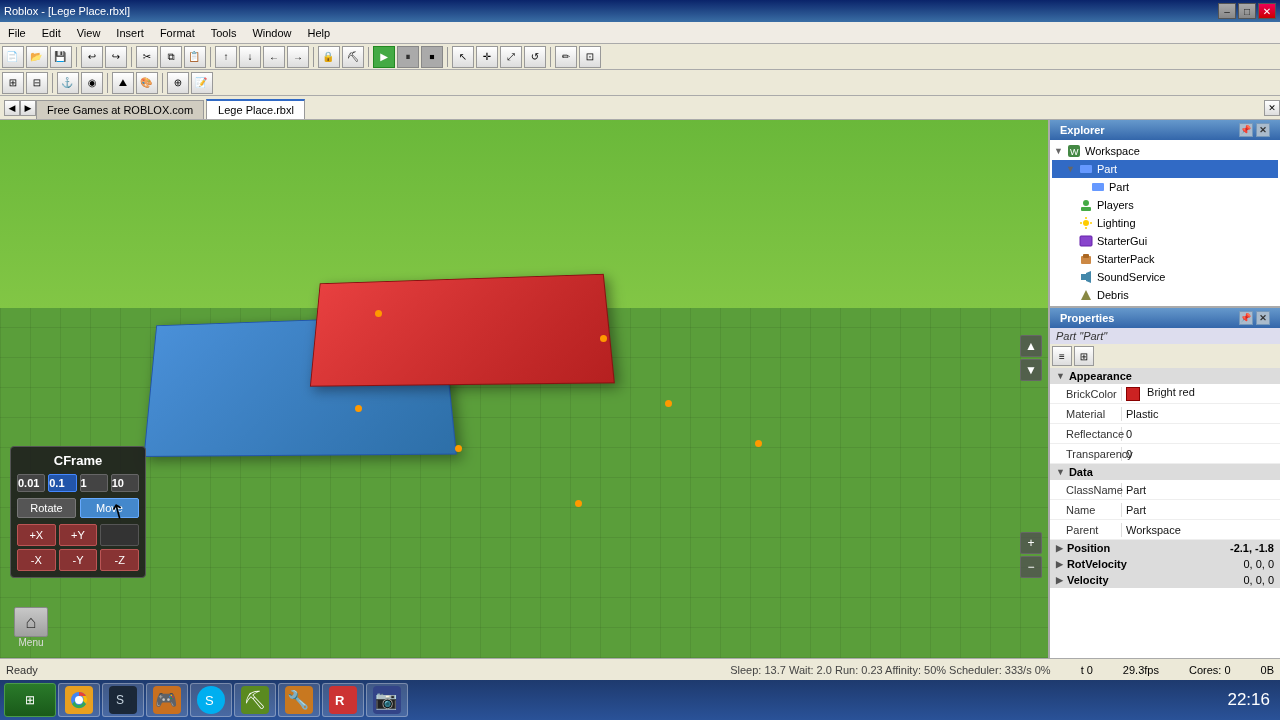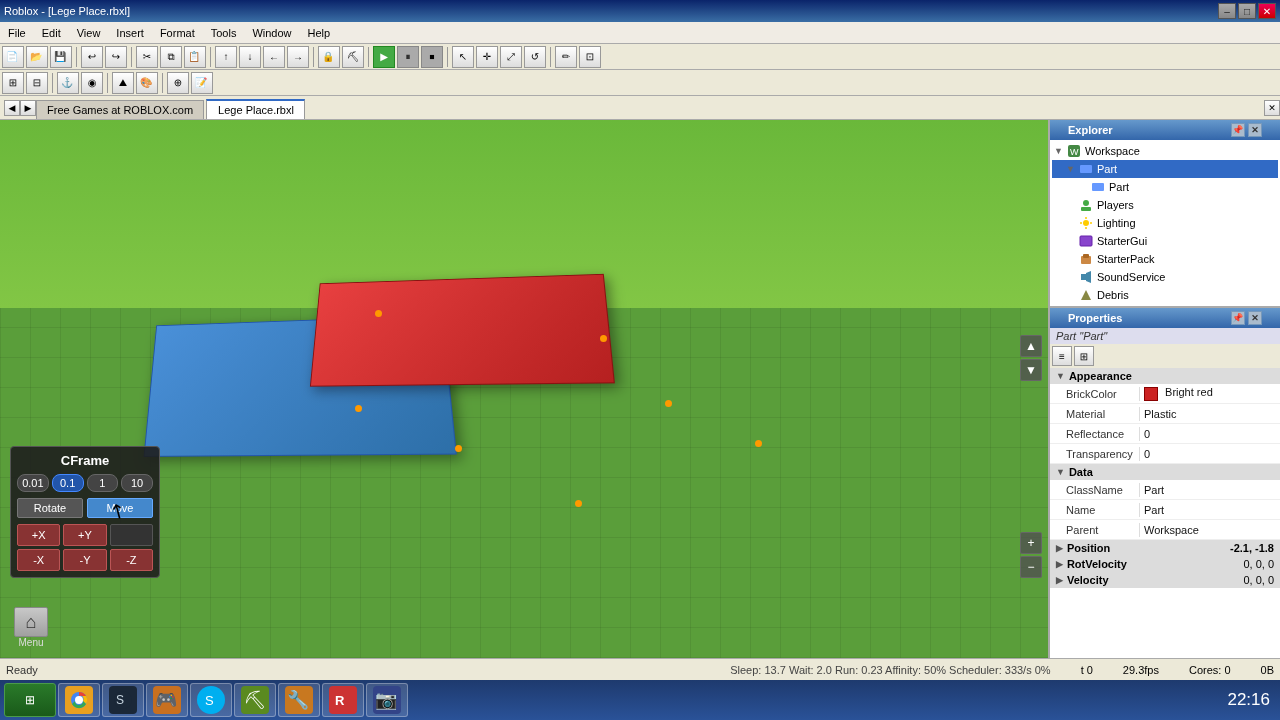--- a/index.html
+++ b/index.html
@@ -173,21 +173,21 @@
       width: 7px; height: 7px;
       background: #f90;
       border-radius: 50%;
     }
 
     
     #cframe-panel {
       position: absolute;
       left: 10px;
       bottom: 80px;
-      width: 150px;
+      width: 136px;
       background: rgba(30,30,30,0.9);
       border: 1px solid #555;
       border-radius: 4px;
       padding: 6px;
       color: white;
     }
     #cframe-title {
       text-align: center;
       font-size: 13px;
       margin-bottom: 6px;
@@ -196,25 +196,25 @@
     .cframe-nums {
       display: flex;
       gap: 3px;
       margin-bottom: 6px;
     }
     .cframe-num {
       flex: 1;
       background: #444;
       border: 1px solid #666;
       color: white;
-      text-align: center;
       padding: 2px 0;
       font-size: 11px;
-      border-radius: 8px;
-      cursor: pointer;
+      border-radius: 2px;
+      cursor: pointer;
+      font-weight: bold;
     }
     .cframe-num.selected { background: #2255aa; border-color: #4488ff; }
     .cframe-btns {
       display: flex;
       gap: 4px;
       margin-bottom: 6px;
     }
     .cframe-btn {
       flex: 1;
       background: #555;
@@ -294,21 +294,21 @@
     }
 
     
     #explorer-panel {
       border-bottom: 2px solid #aaa;
       flex: 0 0 auto;
     }
     .panel-header {
       background: linear-gradient(to bottom, #6699cc, #3366aa);
       color: white;
-      padding: 3px 18px;
+      padding: 3px 10px;
       font-weight: bold;
       font-size: 11px;
       display: flex;
       align-items: center;
       justify-content: space-between;
     }
     .panel-header-btns { display: flex; gap: 3px; }
     .panel-header-btn {
       width: 14px; height: 14px;
       background: #aabbcc;
@@ -393,21 +393,21 @@
       color: #555;
       font-size: 9px;
     }
     .prop-row {
       display: flex;
       align-items: center;
       border-bottom: 1px solid #eee;
       min-height: 20px;
     }
     .prop-name {
-      width: 90px;
+      width: 72px;
       padding: 1px 14px 1px 16px;
       font-size: 11px;
       color: #333;
       border-right: 1px solid #ddd;
       flex-shrink: 0;
     }
     .prop-value {
       flex: 1;
       padding: 1px 4px;
       font-size: 11px;

